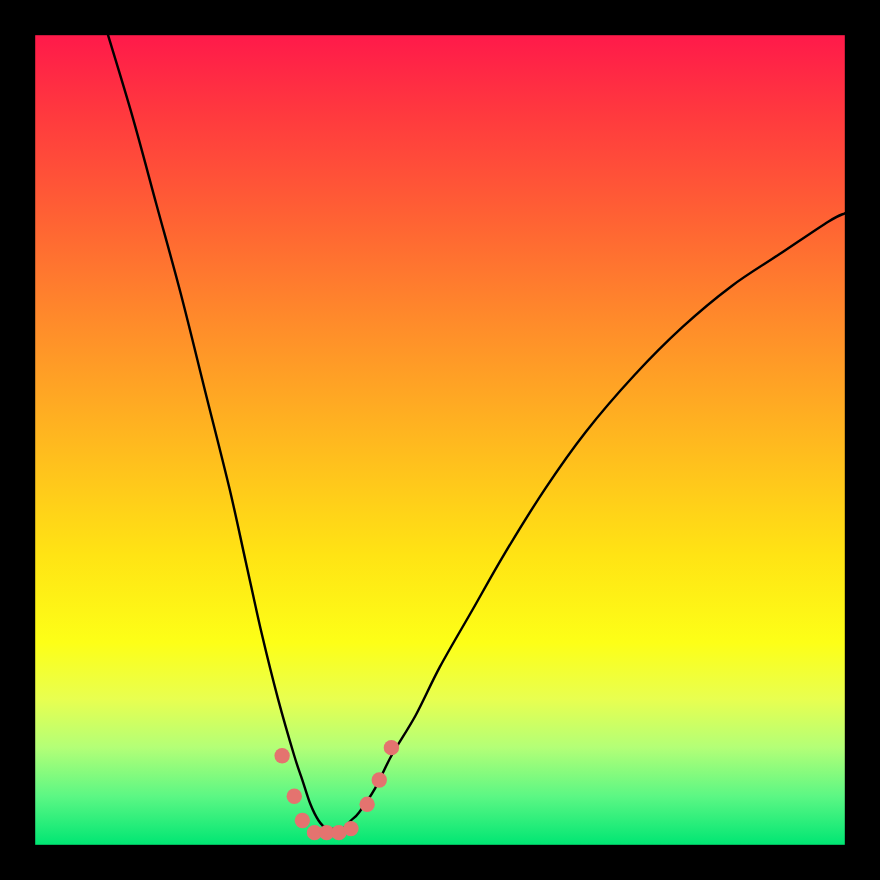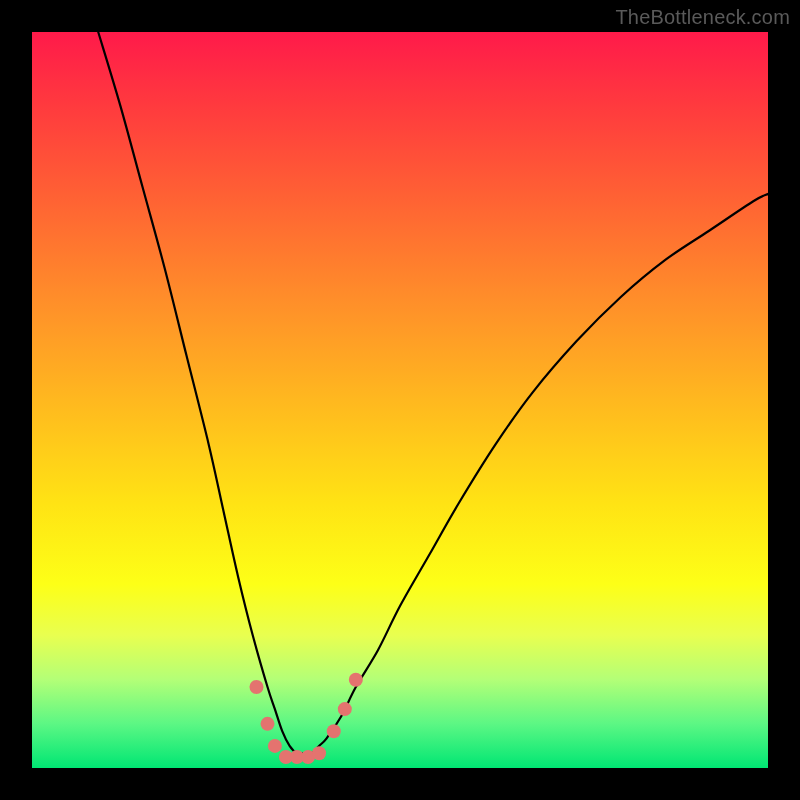--- a/index.html
+++ b/index.html
@@ -75,14 +75,13 @@
           <circle cx="253.92" cy="724.96" r="7" fill="#e4736f"></circle>
           <circle cx="264.96" cy="724.96" r="7" fill="#e4736f"></circle>
           <circle cx="276.00" cy="724.96" r="7" fill="#e4736f"></circle>
           <circle cx="287.04" cy="721.28" r="7" fill="#e4736f"></circle>
           <circle cx="301.76" cy="699.20" r="7" fill="#e4736f"></circle>
           <circle cx="312.80" cy="677.12" r="7" fill="#e4736f"></circle>
           <circle cx="323.84" cy="647.68" r="7" fill="#e4736f"></circle>
         </g>
     </svg>
   </div>
-  <div class="watermark">TheBottleneck.com</div>
 </div>
 
 </body></html>

